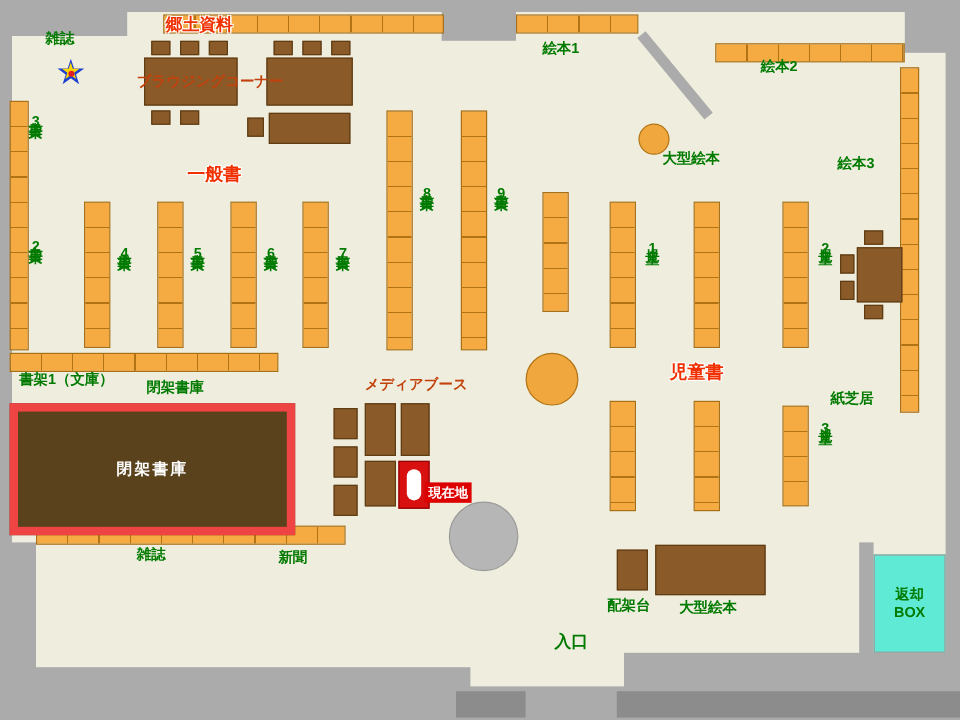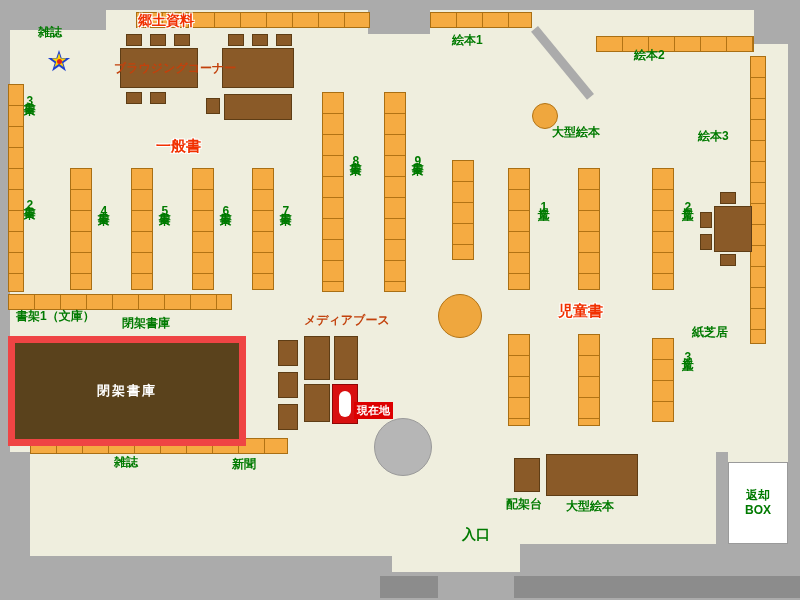--- a/index.html
+++ b/index.html
@@ -14,21 +14,21 @@
   .circle{position:absolute;border-radius:50%;background:#efa73e;border:1px solid #b27314;box-sizing:border-box}
   .pillar{position:absolute;border-radius:50%;background:#b6b6b6;border:1px solid #9a9a9a;box-sizing:border-box}
   .lab{position:absolute;font-weight:bold;white-space:nowrap;line-height:1.15}
   .g{color:#007a00;font-size:12px}
   .r{color:#f13000;text-shadow:1px 1px 0 #fff,-1px -1px 0 #fff,1px -1px 0 #fff,-1px 1px 0 #fff}
   .b{color:#c2410c;font-size:12px}
   .vert{writing-mode:vertical-rl;text-orientation:upright;letter-spacing:1px;white-space:normal}
   .badge{position:absolute;background:#dd0000;color:#fff;font-size:11px;font-weight:bold;padding:1px 3px;white-space:nowrap}
   .stacks{position:absolute;background:#5a421c;border:7px solid #ef4444;display:flex;align-items:center;justify-content:center}
   .stacks span{color:#fff;font-size:13px;font-weight:bold;letter-spacing:2px}
-  .alcove{position:absolute;background:#ffffff;border:1px solid #9a9a9a;display:flex;flex-direction:column;
+  .alcove{position:absolute;background:#5eead4;border:1px solid #9a9a9a;display:flex;flex-direction:column;
           align-items:center;justify-content:center;color:#007a00;font-weight:bold;font-size:12px;line-height:1.25}
   .booth-red{position:absolute;background:#d81010;border:1px solid #8e0606;display:flex;align-items:center;justify-content:center}
   .booth-inner{width:12px;height:26px;background:#fff;border-radius:6px}
   .star-wrap{position:absolute;width:30px;height:30px}
   .star{position:absolute;left:0;top:0;width:30px;height:30px;line-height:30px;text-align:center}
   .s1{font-size:29px;color:#1b3fd0}
   .s2{font-size:19px;color:#ffd700}
   .dot{position:absolute;left:13px;top:13px;width:5px;height:5px;border-radius:50%;background:#e02020}
 </style>
 </head>

